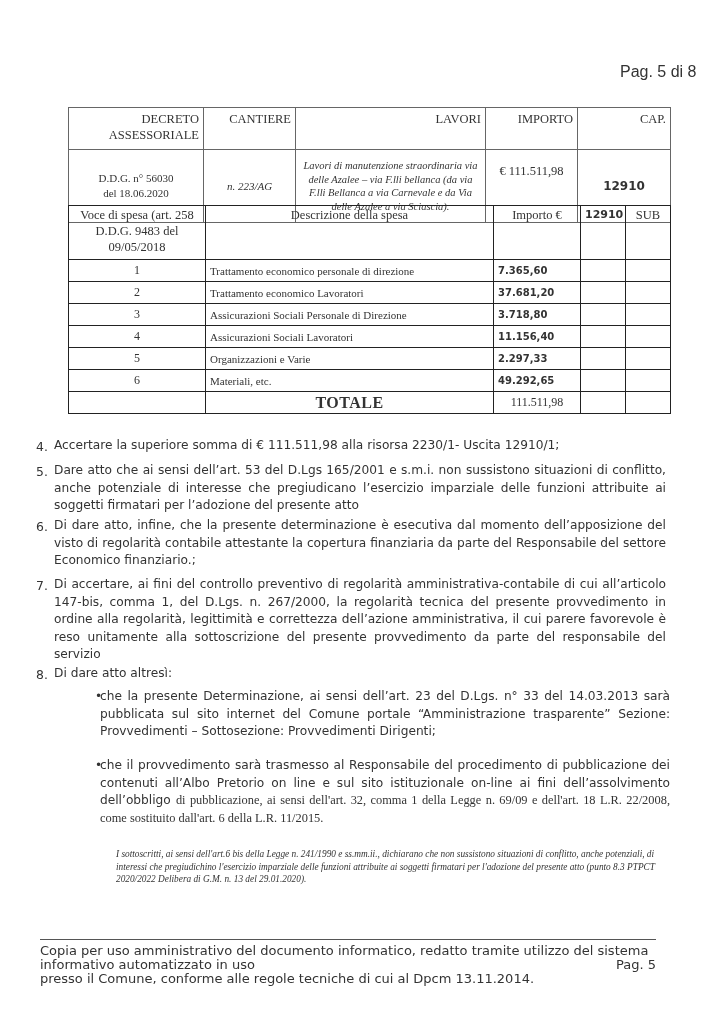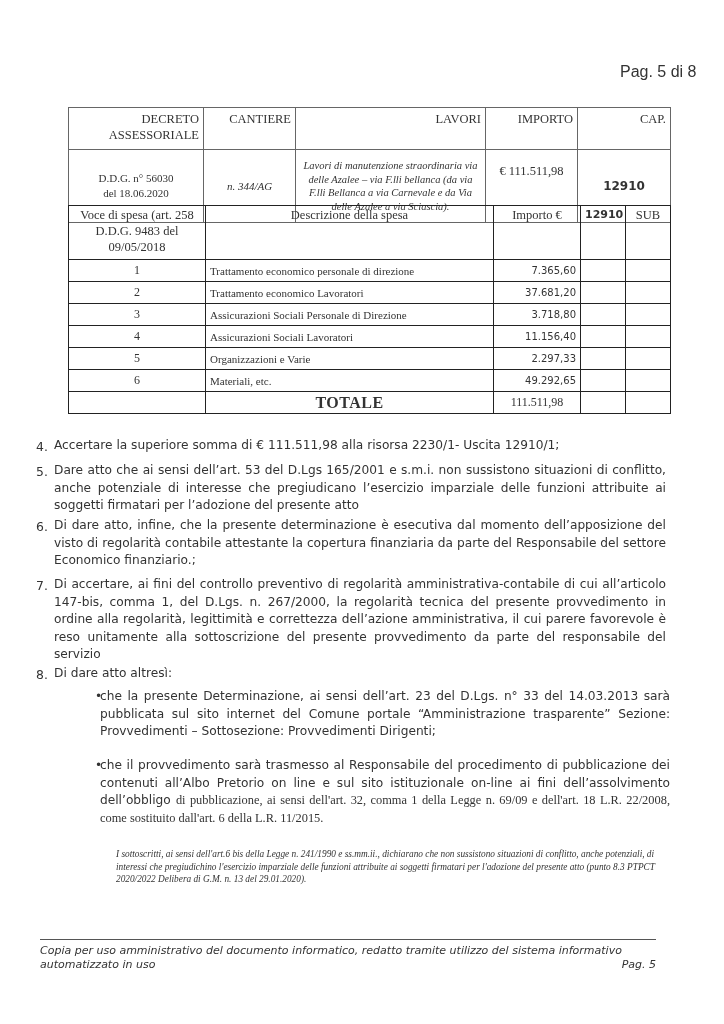--- a/index.html
+++ b/index.html
@@ -14,37 +14,37 @@
   .t1 .imp { font-size:12.5px; vertical-align:top !important; padding-top:14px; }
   .t1 .cap { font-family:"DejaVu Sans", sans-serif; font-weight:bold; font-size:12px; }
   .t1 .ddg, .t1 .cant { font-size:11px; line-height:15px; }
   .t1 .cant { font-style:italic; }
 
   .t2 { position:absolute; left:68px; top:205px; border-collapse:collapse; table-layout:fixed; width:602px; }
   .t2 td { border:1.4px solid #222; padding:0 4px; font-size:12px; color:#333; height:21px; }
   .t2 .h td { height:52px; vertical-align:top; text-align:center; line-height:16px; font-size:12.5px; padding-top:1px; }
   .t2 .voce { text-align:center; font-size:12px; }
   .t2 .desc { font-size:11px; }
-  .t2 .amt { text-align:right; font-family:"DejaVu Sans", sans-serif; font-weight:normal; font-size:10px; }
+  .t2 .amt { font-family:"DejaVu Sans", sans-serif; font-weight:bold; font-size:10px; }
   .t2 .tot-label { text-align:center; font-weight:bold; font-size:16px; letter-spacing:0.5px; }
   .t2 .tot-amt { text-align:center; font-size:12px; }
   .t2 .h .capb { font-family:"DejaVu Sans", sans-serif; font-weight:bold; font-size:11px; }
 
   .body-text { position:absolute; left:36px; width:630px; font-family:"DejaVu Sans", sans-serif; font-size:12.2px; color:#333; line-height:17.6px; }
   .item { position:absolute; left:36px; width:630px; }
   .item .num { position:absolute; left:0; top:1px; font-size:12.4px; }
   .item .txt { margin-left:18px; text-align:justify; text-align-last:left; }
   .bullet { position:absolute; left:100px; width:570px; font-family:"DejaVu Sans", sans-serif; font-size:12.2px; color:#333; line-height:17.6px; text-align:justify; }
   .bullet .dot { position:absolute; left:-5px; }
   .bullet .serif-tail { font-family:"Liberation Serif", serif; font-size:12.4px; }
 
   .footnote { position:absolute; left:116px; top:848px; width:556px; font-family:"Liberation Serif", serif; font-style:italic; font-size:9.3px; line-height:12.5px; color:#333; }
 
   .footer-rule { position:absolute; left:40px; top:939px; width:616px; border-top:1px solid #555; }
-  .footer { position:absolute; left:40px; top:944px; width:616px; font-family:"DejaVu Sans", sans-serif; font-size:11px; line-height:14px; color:#333;font-style:italic; }
+  .footer { position:absolute; left:40px; top:944px; width:616px; font-family:"DejaVu Sans", sans-serif; font-size:13px; line-height:14px; color:#333; }
   .footer .pg { position:absolute; right:0; top:14px; }
 </style>
 </head>
 <body>
 
 <div class="page-num">Pag. 5 di 8</div>
 
 <table class="t1">
   <colgroup>
       <col style="width:135px">
@@ -59,21 +59,21 @@
     <td>CANTIERE</td>
     <td>LAVORI</td>
     <td>IMPORTO</td>
     <td>CAP.</td>
   </tr>
   <tr class="row">
     <td class="ddg">
       <div>D.D.G. n° 56030</div>
       <div>del 18.06.2020</div>
     </td>
-    <td class="cant">n. 344/AG</td>
+    <td class="cant">n. 223/AG</td>
     <td class="lav">Lavori di manutenzione straordinaria via delle Azalee – via F.lli bellanca (da via F.lli Bellanca a via Carnevale e da Via delle Azalee a via Sciascia).</td>
     <td class="imp">€ 111.511,98</td>
     <td class="cap">12910</td>
   </tr>
 </tbody>
   </table>
 
 <table class="t2">
   <colgroup>
       <col style="width:137px">
@@ -170,14 +170,15 @@
 <div class="bullet" style="top:757px;">
   <span class="dot">•</span>
   <span>che il provvedimento sarà trasmesso al Responsabile del procedimento di pubblicazione dei contenuti all’Albo Pretorio on line e sul sito istituzionale on-line ai fini dell’assolvimento dell’obbligo </span><span class="serif-tail">di pubblicazione, ai sensi dell'art. 32, comma 1 della Legge n. 69/09 e dell'art. 18 L.R. 22/2008, come sostituito dall'art. 6 della L.R. 11/2015.</span>
 </div>
 
 <div class="footnote">I sottoscritti, ai sensi dell'art.6 bis della Legge n. 241/1990 e ss.mm.ii., dichiarano che non sussistono situazioni di conflitto, anche potenziali, di interessi che pregiudichino l'esercizio imparziale delle funzioni attribuite ai soggetti firmatari per l'adozione del presente atto (punto 8.3 PTPCT 2020/2022 Delibera di G.M. n. 13 del 29.01.2020).</div>
 
 <div class="footer-rule"></div>
 <div class="footer">
   <div>Copia per uso amministrativo del documento informatico, redatto tramite utilizzo del sistema informativo automatizzato in uso</div>
+  <div>presso il Comune, conforme alle regole tecniche di cui al Dpcm 13.11.2014.</div>
   <span class="pg">Pag. 5</span>
 </div>
 
 </body></html>

